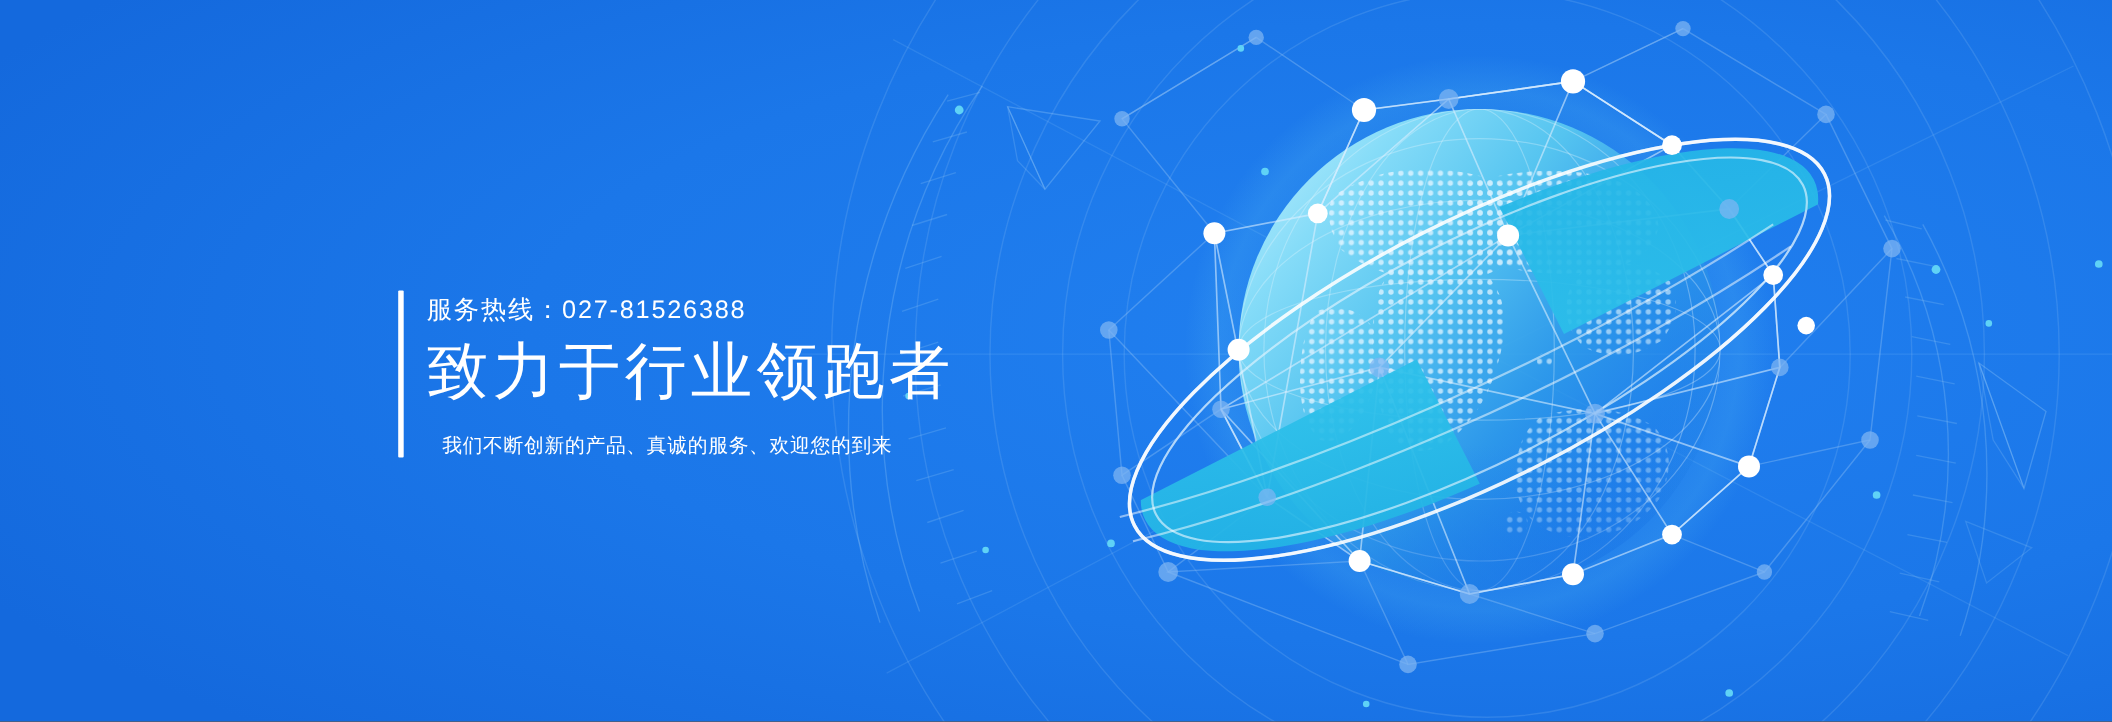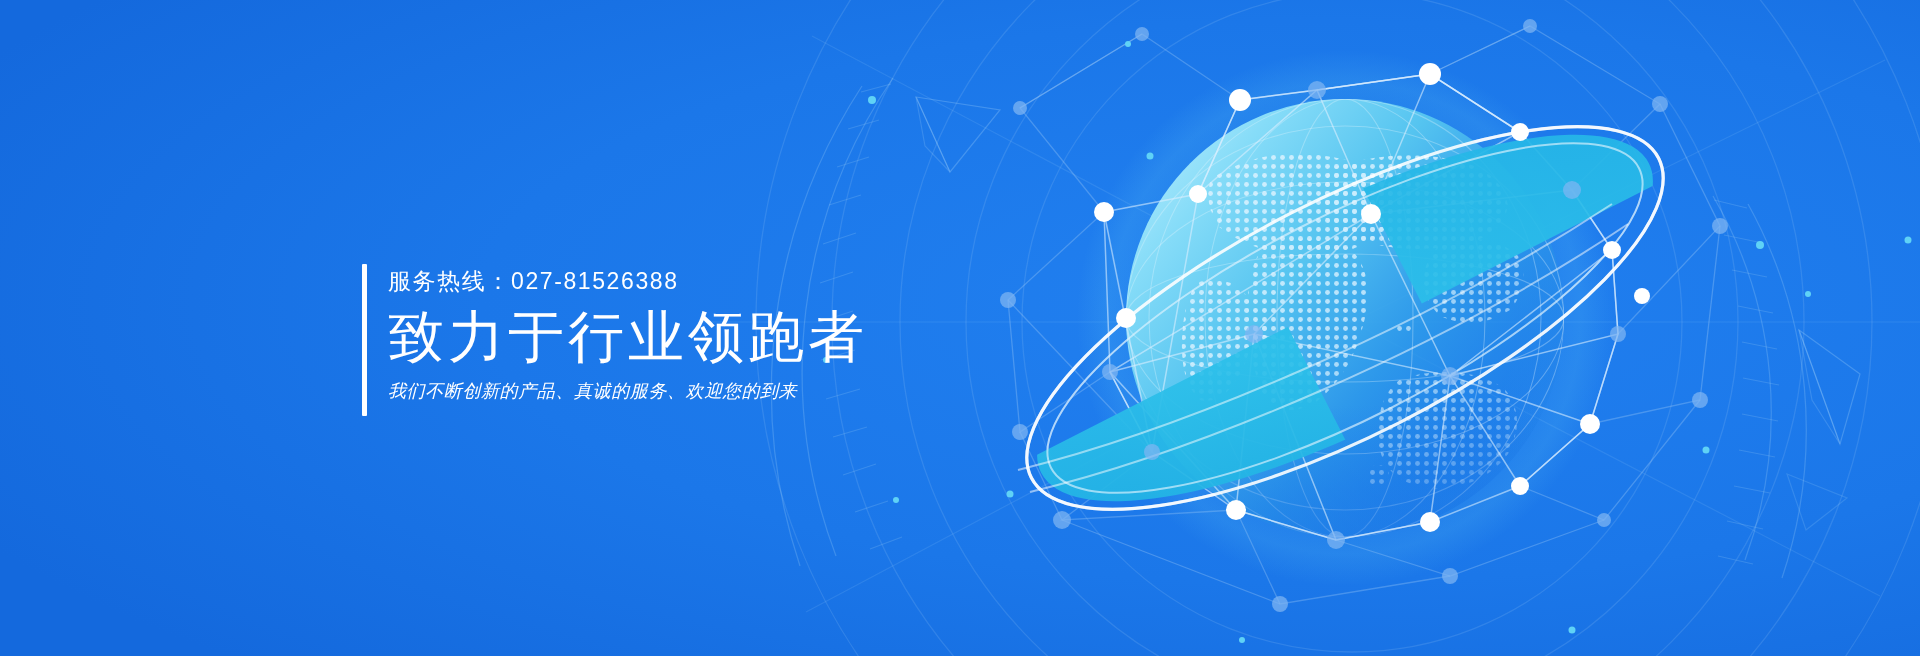--- a/index.html
+++ b/index.html
@@ -64,23 +64,22 @@
     margin: 0;
     padding-top: 8px;
   }
   .subline {
     color: #ffffff;
     font-size: 18px;
     line-height: 26px;
     font-weight: 400;
     letter-spacing: 0.6px;
     white-space: nowrap;
-    margin: 0;
+    margin: 14px;
     padding-top: 8px;
-    font-style: italic;
   }
 </style>
 </head>
 <body>
 
 <div id="banner">
 
   <svg id="artwork" viewBox="0 0 1920 656" preserveAspectRatio="none" xmlns="http://www.w3.org/2000/svg">
     <defs>
 

